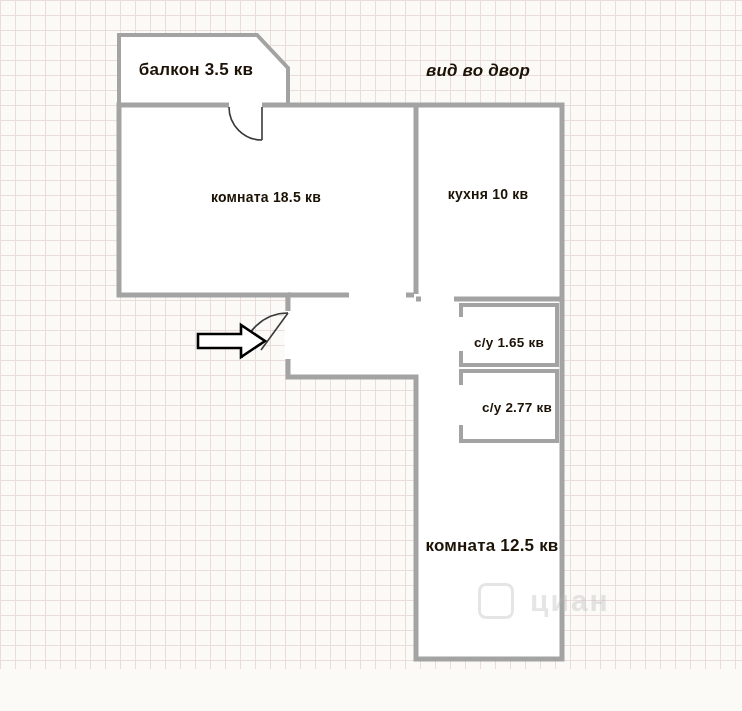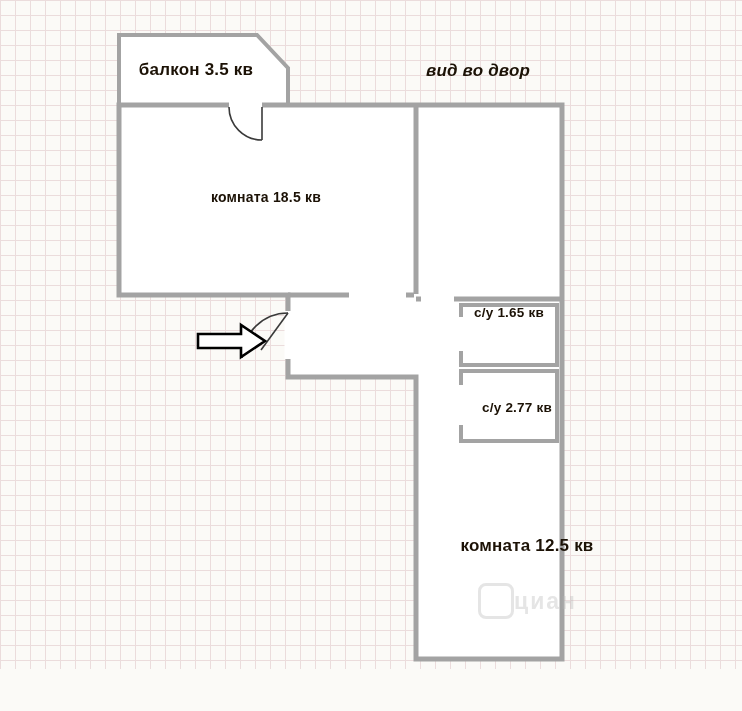--- a/index.html
+++ b/index.html
@@ -41,26 +41,26 @@
     font-weight:bold;
     font-size:17px;
     letter-spacing:0.2px;
   }
   .lbl.big{font-size:14px;}
   .lbl.small{font-size:13.5px;}
   .lbl.italic{font-style:italic;margin-left:32px;}
   .watermark{
     position:absolute;
     left:478px;top:583px;
-    display:flex;align-items:center;gap:0;
+    display:flex;align-items:center;gap:16px;
     color:#b6b6b6;
     opacity:0.35;
     filter:blur(0.4px);
     font-weight:bold;
-    font-size:23px;
+    font-size:30px;
     letter-spacing:2px;
     pointer-events:none;
   }
   .watermark .wm-badge{
     width:30px;height:30px;
     border-radius:8px;
     border:3px solid #b6b6b6;
   }
 </style>
 </head>
@@ -95,26 +95,27 @@
 
     <polygon class="arrow" points="198,334 241,334 241,325 265,341 241,357 241,348 198,348"></polygon>
   </svg>
 
   <div class="lbl" style="left:196px;top:70px;">балкон 3.5 кв</div>
 
   <div class="lbl italic" style="left:446px;top:71px;">вид во двор</div>
 
   <div class="lbl big" style="left:266px;top:197px;">комната  18.5 кв</div>
 
+  <div class="lbl big" style="left:488px;top:194px;">кухня 10 кв</div>
 
 
-  <div class="lbl small" style="left:509px;top:312px;text-align:center;">с/у 1.65 кв</div>
+  <div class="lbl small" style="left:509px;top:342px;text-align:center;">с/у 1.65 кв</div>
 
   <div class="lbl small" style="left:509px;top:407px;margin-left:8px;">с/у 2.77 кв</div>
 
-  <div class="lbl" style="left:492px;top:546px;margin-left:35px;">комната 12.5 кв</div>
+  <div class="lbl" style="left:492px;top:546px;">комната 12.5 кв</div>
 
   <div class="watermark">
     <span class="wm-badge"></span>
     <span>циан</span>
   </div>
 
 </div>
 
 </body></html>

